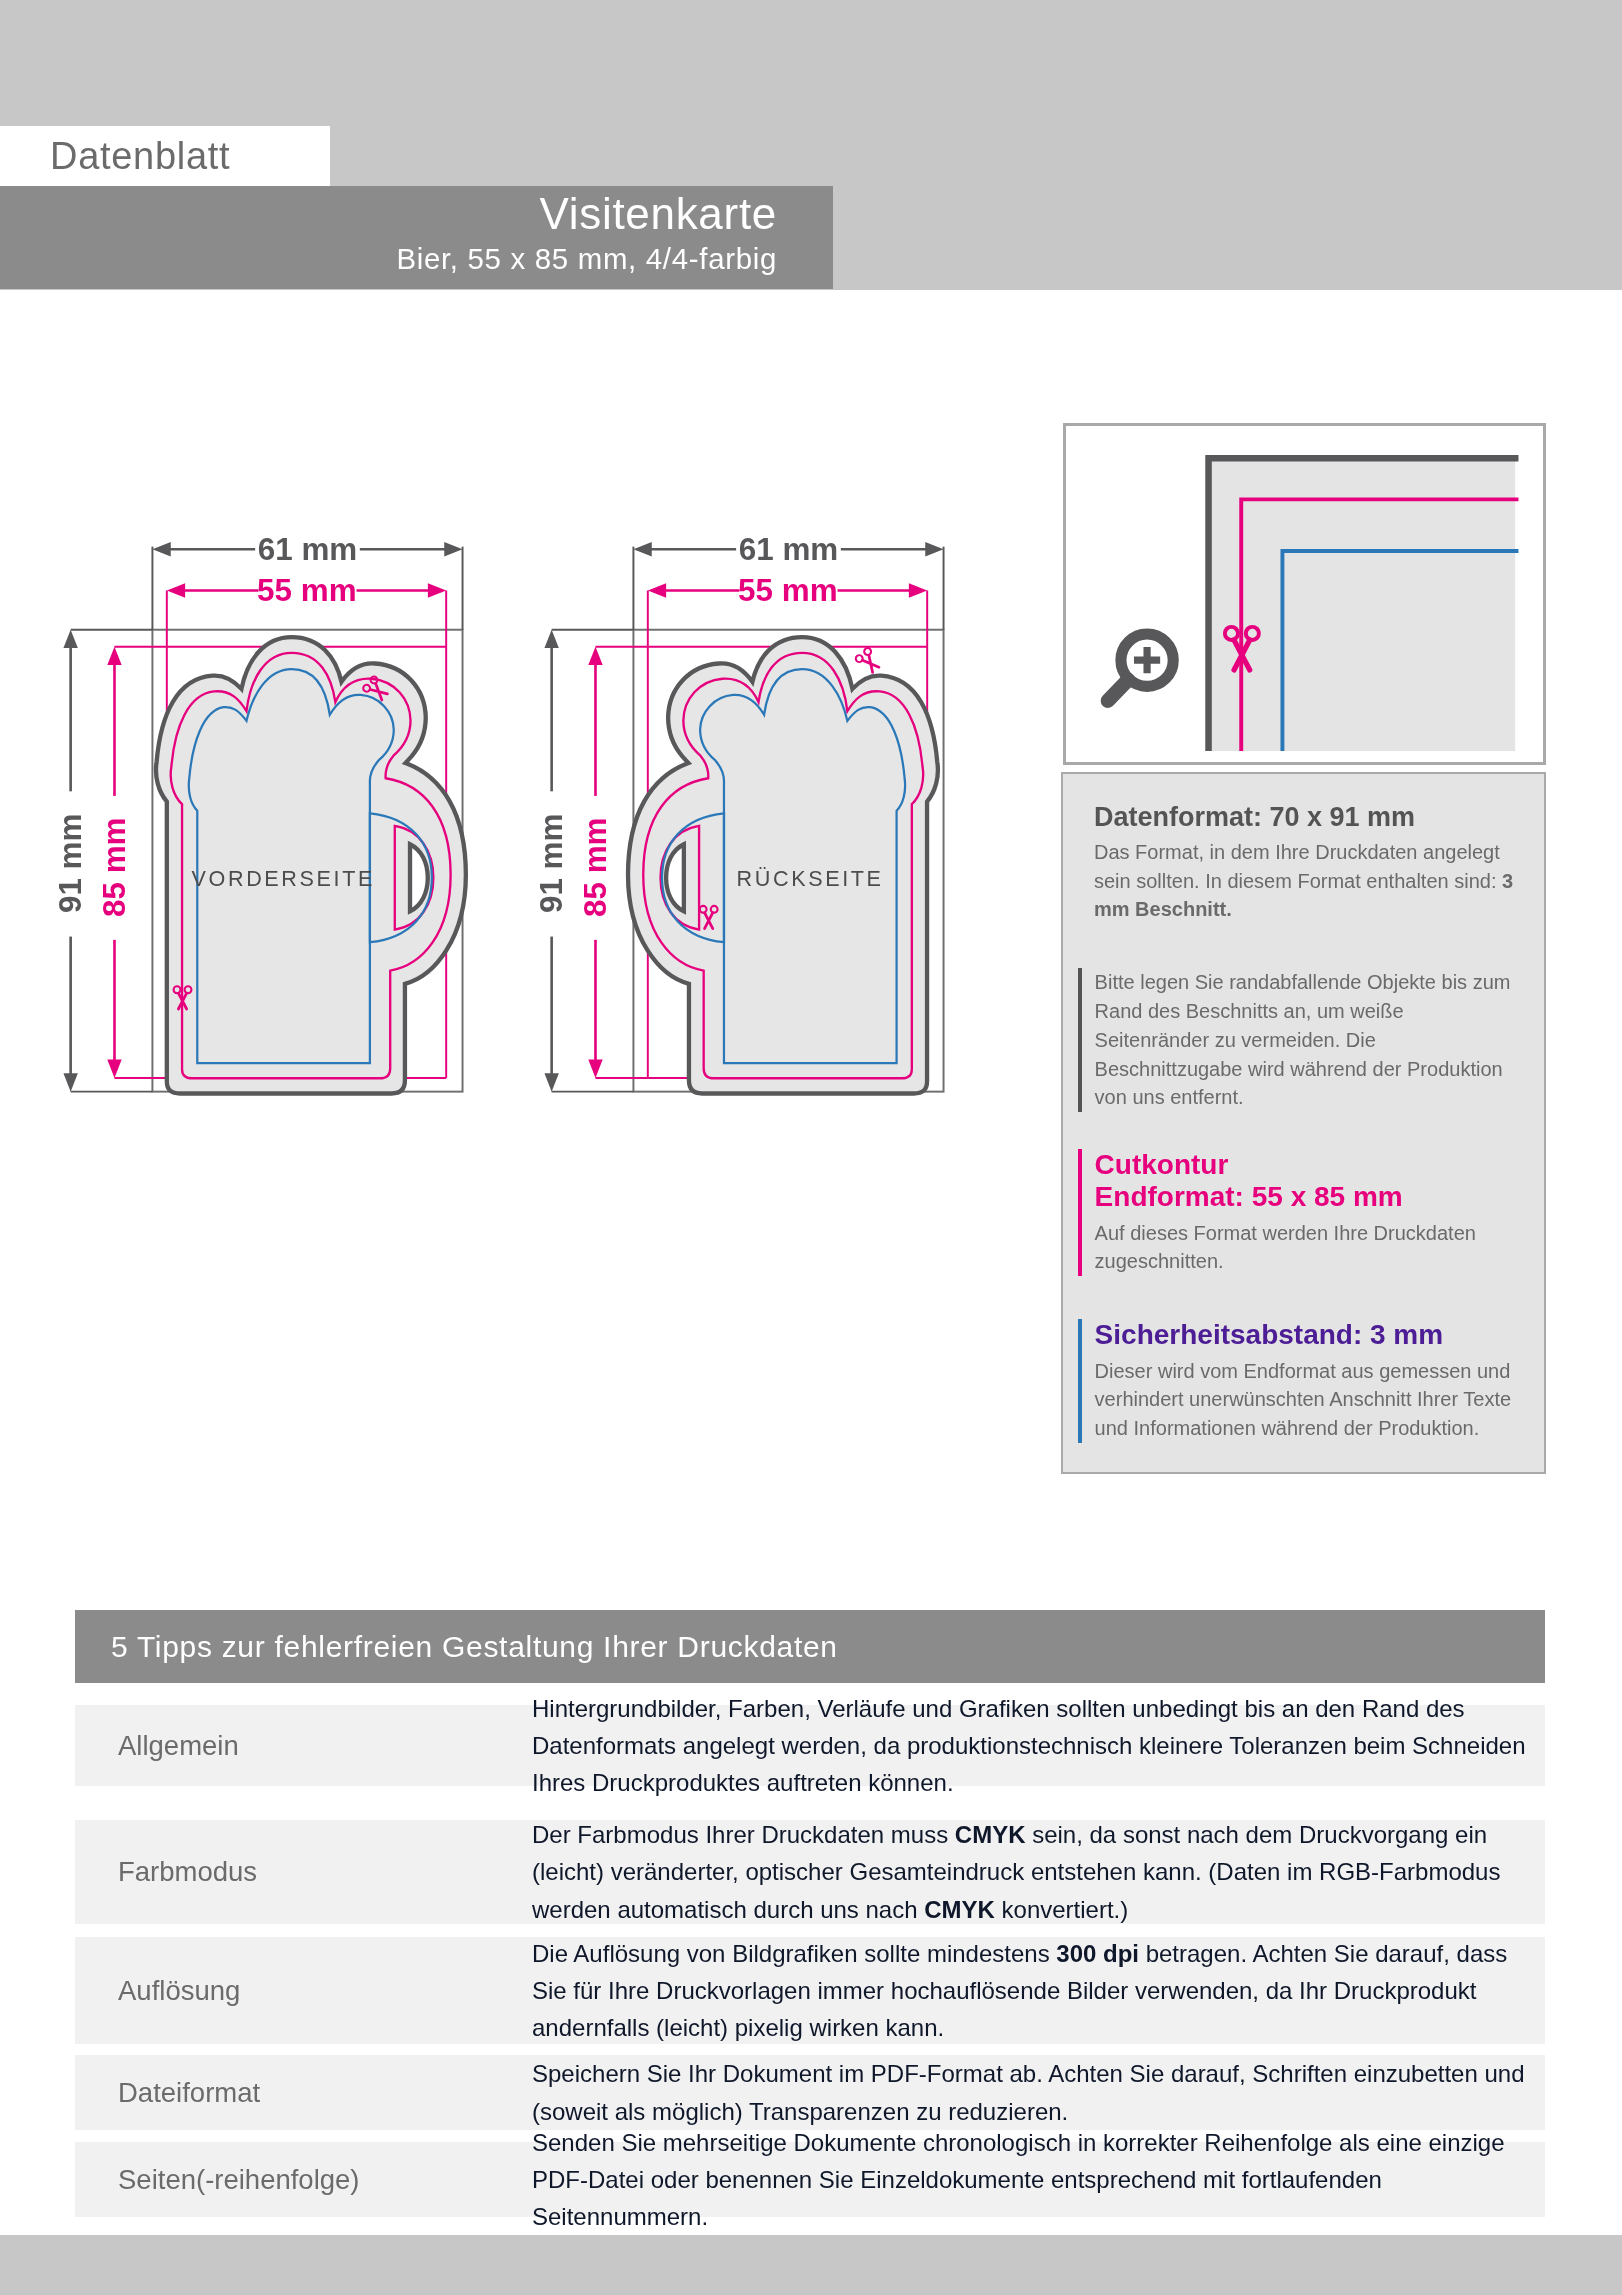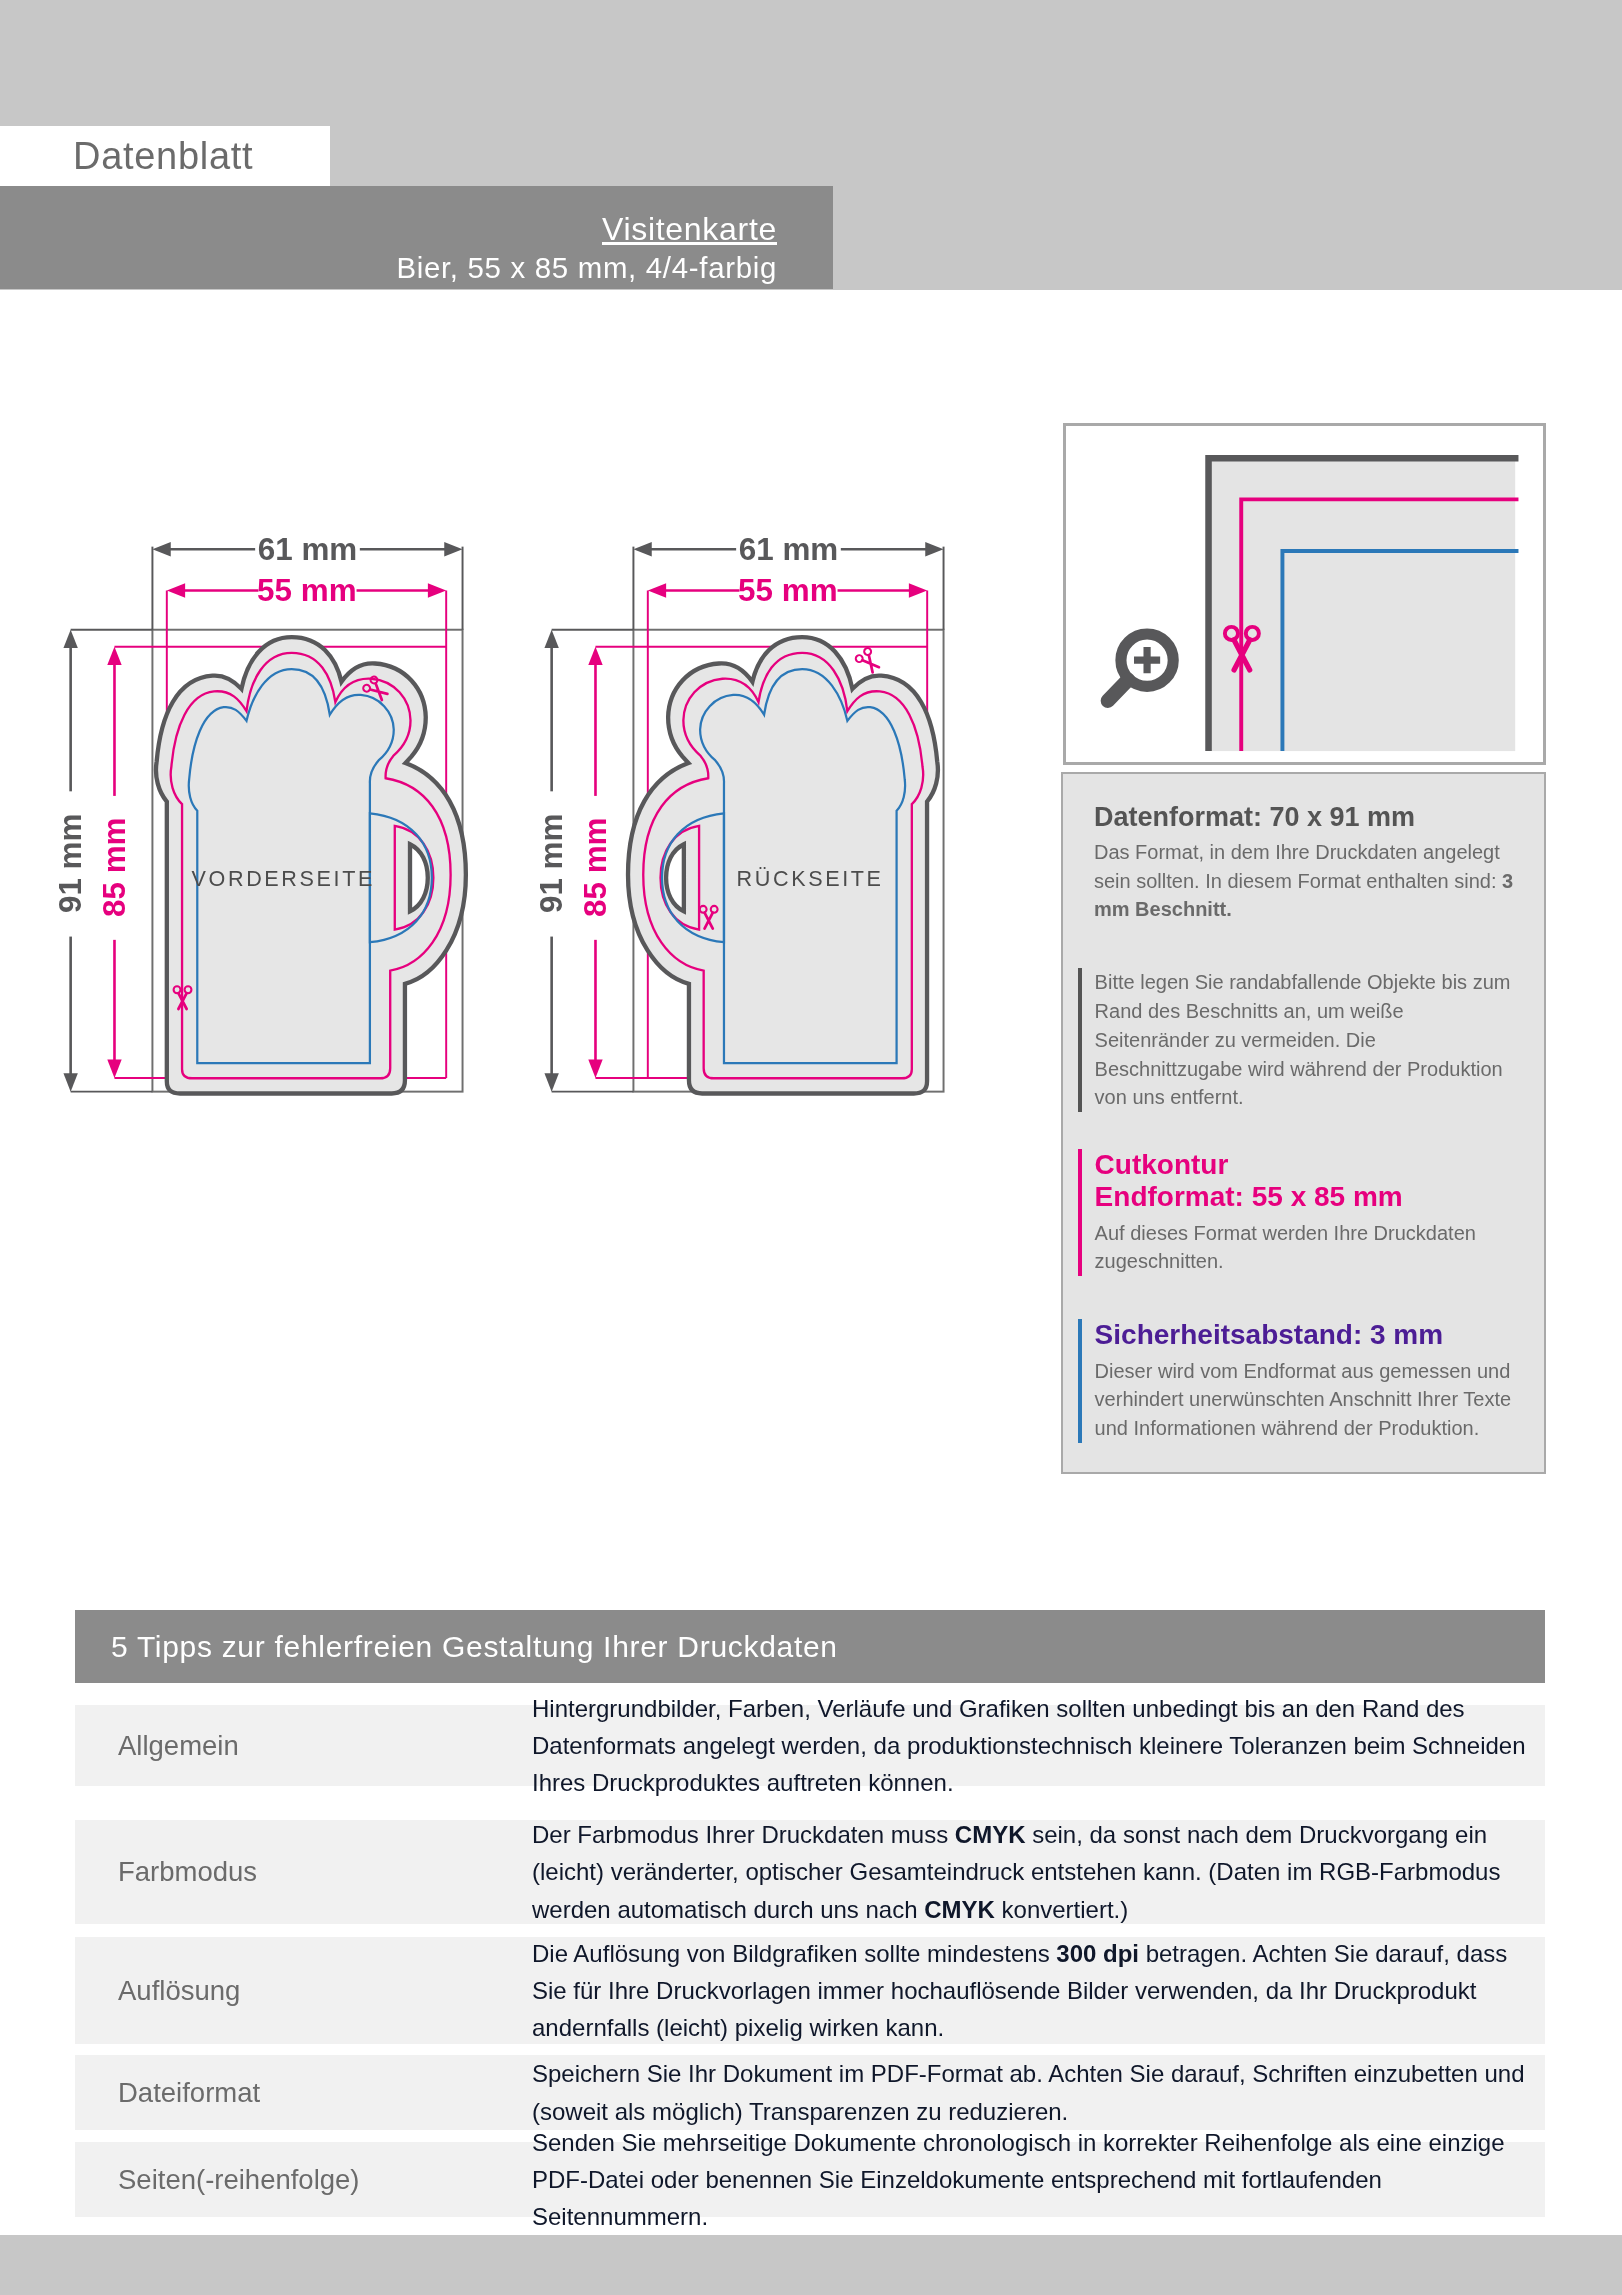--- a/index.html
+++ b/index.html
@@ -4,24 +4,24 @@
 <style>
   html,body{margin:0;padding:0;background:#ffffff;}
   .page{position:relative;width:1623px;height:2295px;background:#ffffff;
         font-family:"Liberation Sans",sans-serif;overflow:hidden;}
   .abs{position:absolute;}
 
   
   .top-bar{left:0;top:0;width:1623px;height:290px;background:#c7c7c7;}
   .sheet-title-box{left:0;top:126px;width:330px;height:60px;background:#ffffff;
         display:flex;align-items:center;}
-  .sheet-title-box span{font-size:38px;color:#6b6b6b;padding-left:73px;letter-spacing:0.7px;}
+  .sheet-title-box span{font-size:38px;color:#6b6b6b;padding-left:50px;letter-spacing:0.7px;}
   .product-band{left:0;top:186px;width:833px;height:103px;background:#8b8b8b;
         text-align:right;box-sizing:border-box;padding-right:56px;color:#ffffff;}
-  .product-band .title{font-size:32px;line-height:1;margin-top:27px;letter-spacing:0.7px;text-decoration:underline;}
+  .product-band .title{font-size:44px;line-height:1;margin-top:6px;letter-spacing:0.7px;}
   .product-band .subtitle{font-size:29.4px;line-height:1;margin-top:7.9px;letter-spacing:0.7px;}
 
   
   .diagram{width:465px;height:615px;}
   .dimtext{font-weight:bold;font-size:48px;}
   .dimtext.gray{fill:#58585a;}
   .dimtext.pink{fill:#e6007e;}
   .cardlabel{font-size:33px;fill:#4c4c4c;letter-spacing:4px;}
 
   

